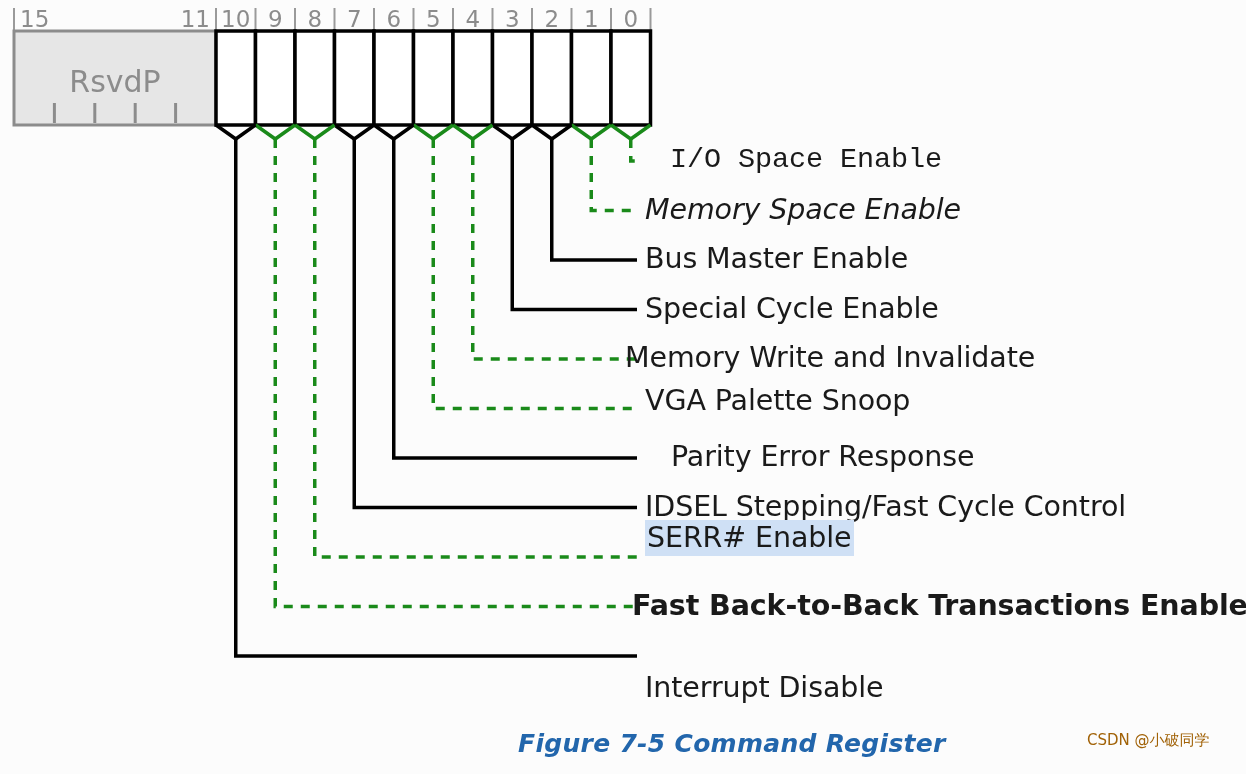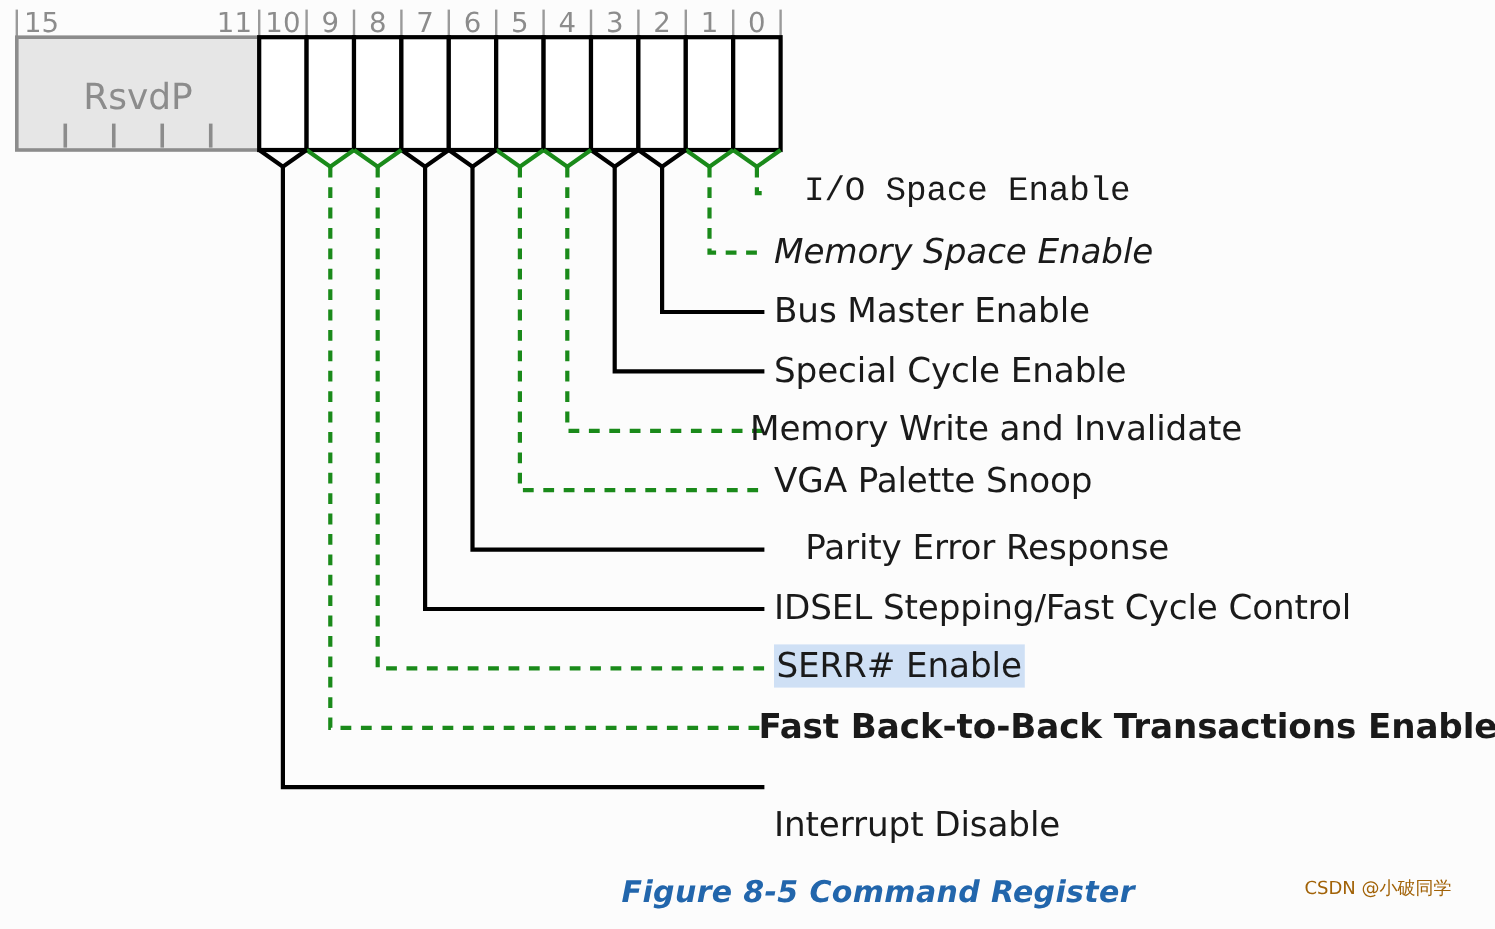--- a/index.html
+++ b/index.html
@@ -164,22 +164,22 @@
 
   <div id="labels-layer">
       <div class="leader-label" style="left: 670px; top: 146px; font-family: Liberation Mono, monospace;">I/O Space Enable</div>
       <div class="leader-label" style="left: 645px; top: 195.5px; font-style: italic;">Memory Space Enable</div>
       <div class="leader-label" style="left: 645px; top: 245px; text-align: center;">Bus Master Enable</div>
       <div class="leader-label" style="left: 645px; top: 294.5px;">Special Cycle Enable</div>
       <div class="leader-label" style="left: 625px; top: 344px;">Memory Write and Invalidate</div>
       <div class="leader-label" style="left: 645px; top: 387px;">VGA Palette Snoop</div>
       <div class="leader-label" style="left: 671px; top: 443px;">Parity Error Response</div>
       <div class="leader-label" style="left: 645px; top: 492.5px;">IDSEL Stepping/Fast Cycle Control</div>
-      <div class="leader-label" style="left: 645px; top: 541px;"><span class="hl">SERR# Enable</span></div>
+      <div class="leader-label" style="left: 645px; top: 524px;"><span class="hl">SERR# Enable</span></div>
       <div class="leader-label" style="left: 632px; top: 591.5px; font-weight: bold;">Fast Back-to-Back Transactions Enable</div>
       <div class="leader-label" style="left: 645px; top: 641px; margin-top: 33px;">Interrupt Disable</div>
     </div>
 
-  <div id="figure-caption">Figure  8-5  Command Register</div>
+  <div id="figure-caption">Figure  7-5  Command Register</div>
 
   <div id="watermark">CSDN @小破同学</div>
 
 </div>
 
 </body></html>

